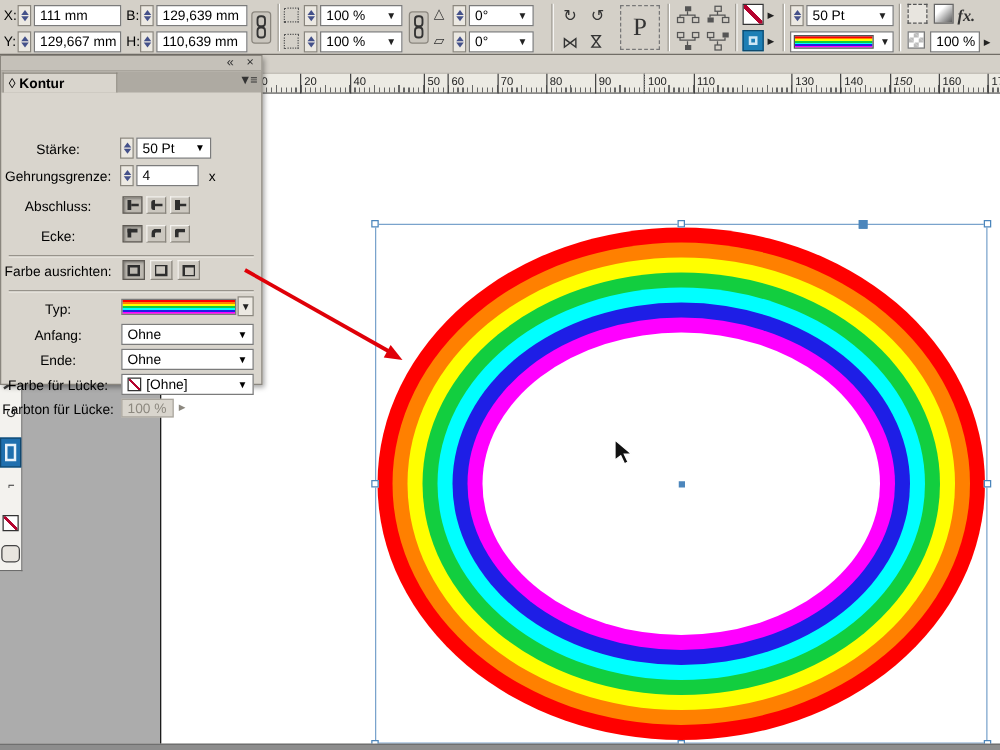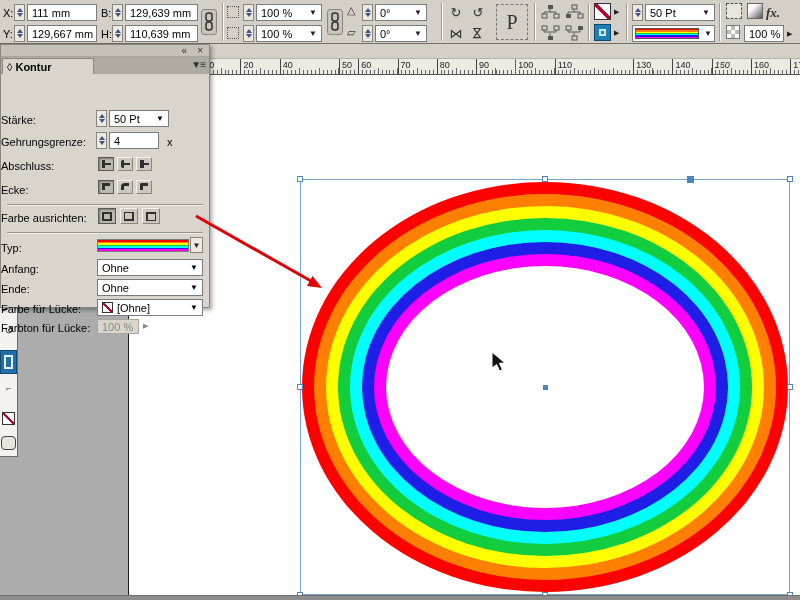--- a/index.html
+++ b/index.html
@@ -76,21 +76,21 @@
            border:1px solid #8a867e; box-shadow:2px 2px 4px rgba(0,0,0,.35); }
   .ptitle { position:absolute; left:0; top:0; width:208px; height:12px; background:#c5c1b9;
             border-bottom:1px solid #a9a59d; }
   .ptitle .pbtn { position:absolute; top:0px; font-size:10px; line-height:11px; color:#333; }
   .ptabs { position:absolute; left:0; top:12px; width:208px; height:17px; background:#aeaaa2; }
   .ptab { position:absolute; left:1px; top:1px; width:92px; height:16px; background:#d9d5cd;
           border:1px solid #8a867e; border-bottom:none; display:flex; align-items:center; padding:0 4px; gap:3px; }
   .ptab b { font-size:11px; }
   .pmenu { position:absolute; right:4px; top:2px; font-size:10px; color:#333; letter-spacing:-1px; }
   .pbody { position:absolute; left:0; top:29px; width:208px; height:233px; }
-  .prow-label { position:absolute; left:0; width:91px; text-align:left; font-size:11px; }
+  .prow-label { position:absolute; left:0; width:91px; text-align:center; font-size:11px; }
   .pfld { background:#fff; border:1px solid #7b7b7b; position:absolute; height:17px;
           display:flex; align-items:center; padding:0 4px; font-size:11px; }
   .pstep { position:absolute; width:11px; height:17px; background:#ece9e2; border:1px solid #8a867e;
            display:flex; flex-direction:column; align-items:center; justify-content:center; gap:1px; }
   .pstep i { width:0; height:0; border-left:3px solid transparent; border-right:3px solid transparent; }
   .pstep .up { border-bottom:4px solid #44518a; }
   .pstep .dn { border-top:4px solid #44518a; }
   .psep { position:absolute; left:6px; width:196px; height:1px; background:#97938b; box-shadow:0 1px 0 #f0ede7; }
   .mbtn { position:absolute; width:16px; height:14px; background:#ccc8c0; border:1px solid #8a867e;
           border-top-color:#f4f2ee; border-left-color:#f4f2ee; display:flex; align-items:center; justify-content:center; }

